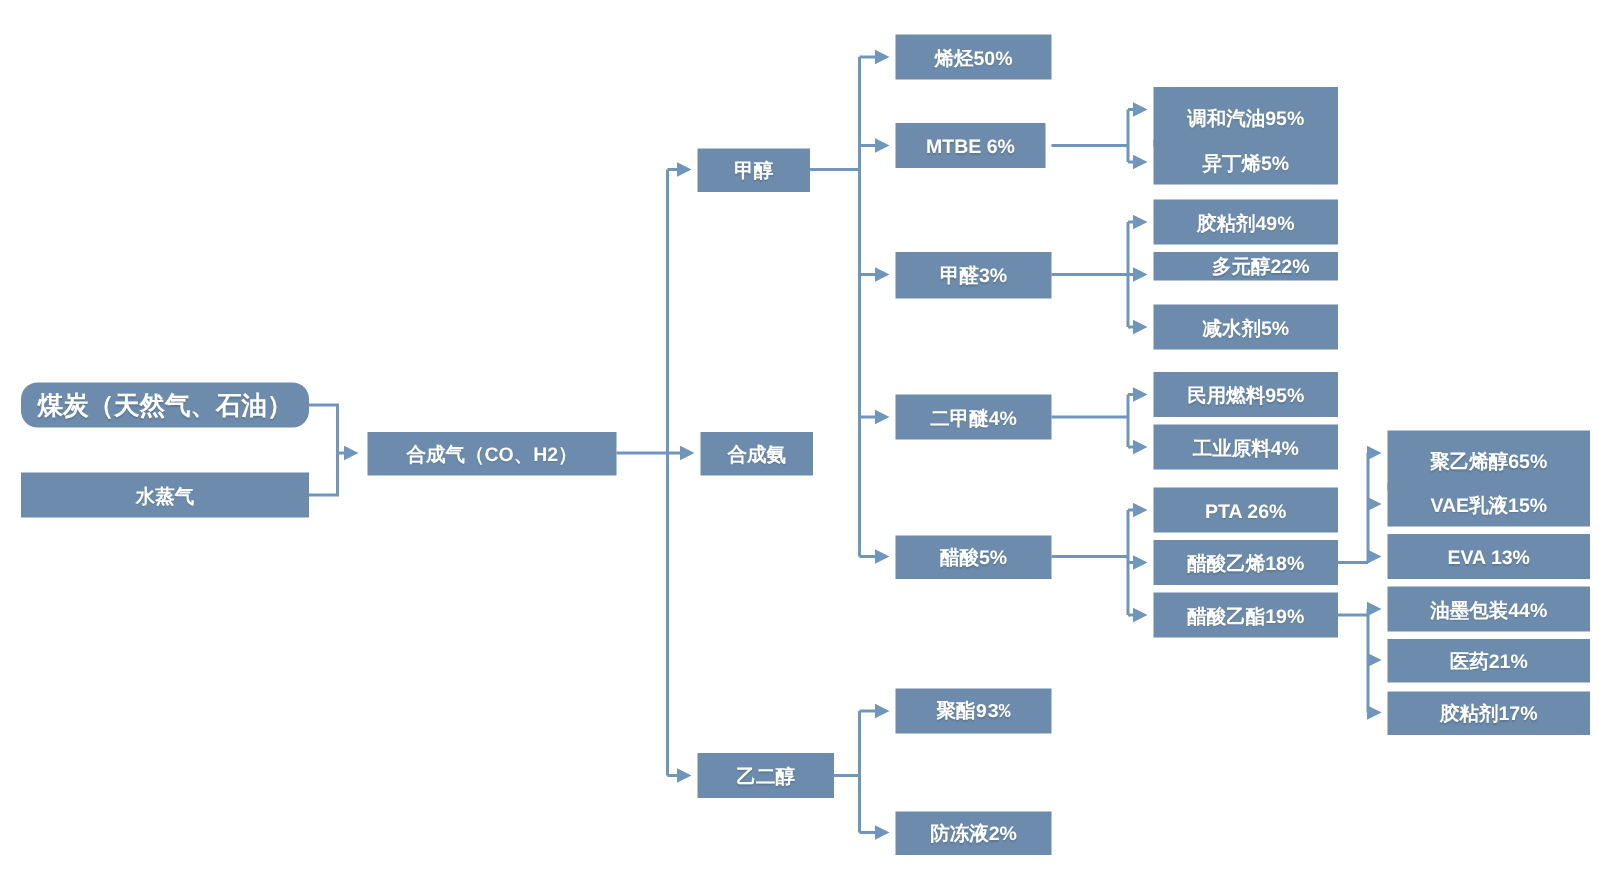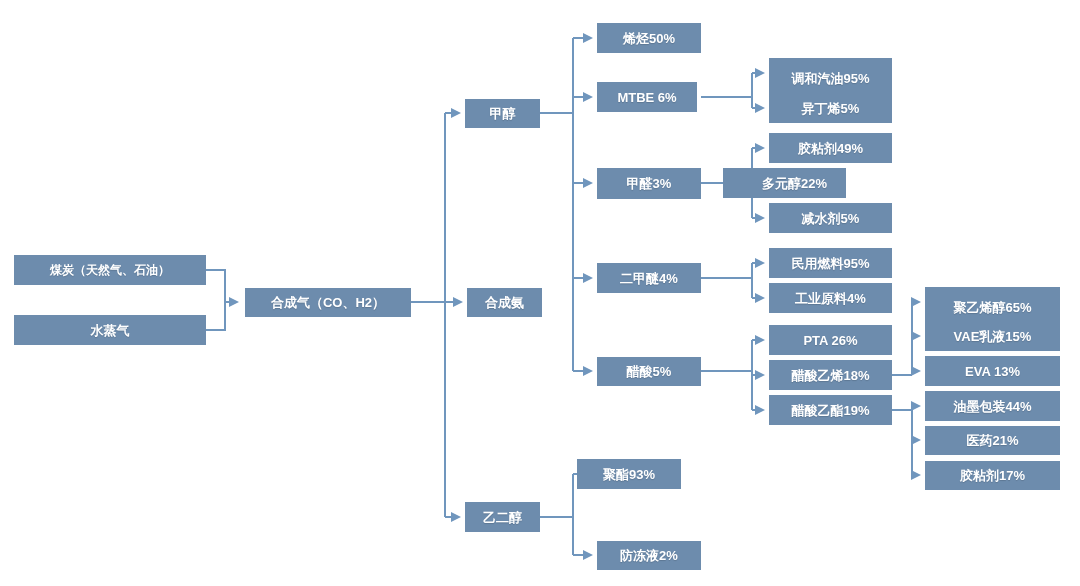--- a/index.html
+++ b/index.html
@@ -8,21 +8,21 @@
   .edges { position:absolute; left:0; top:0; width:1080px; height:586px; }
   .node {
     position:absolute;
     display:flex; align-items:center; justify-content:center;
     background:#6d8cad; color:#ffffff;
     font-weight:700; font-size:13px; line-height:1;
     white-space:nowrap; text-align:center;
     text-shadow:0 1px 1px rgba(0,0,0,0.15);
     box-sizing:border-box;
   }
-  .node.small { font-size:12px; }
+  .node.small { font-size:17px;border-radius:11px; }
 </style>
 </head>
 <body>
 
 <div class="canvas">
 
   <svg class="edges" width="1080" height="586" viewBox="0 0 1080 586" xmlns="http://www.w3.org/2000/svg">
     <defs>
       <marker id="arr" viewBox="0 0 10 10" refX="7" refY="5" markerWidth="5" markerHeight="5" orient="auto">
         <path d="M0,0 L10,5 L0,10 Z" fill="#7096bd"></path>
@@ -79,34 +79,34 @@
     </g>
   </svg>
 
   <div class="node small" style="left:14px; top:255px; width:192px; height:30px;">煤炭（天然气、石油）</div>
   <div class="node" style="left:14px; top:315px; width:192px; height:30px;">水蒸气</div>
 
   <div class="node" style="left:245px; top:288px; width:166px; height:29px;">合成气（CO、H2）</div>
 
   <div class="node" style="left:465px; top:99px; width:75px; height:29px;">甲醇</div>
   <div class="node" style="left:467px; top:288px; width:75px; height:29px;">合成氨</div>
-  <div class="node" style="left:465px; top:502px; width:75px; height:30px;">乙二醇</div>
+  <div class="node" style="left:465px; top:502px; width:91px; height:30px;">乙二醇</div>
 
   <div class="node" style="left:597px; top:23px; width:104px; height:30px;">烯烃50%</div>
   <div class="node" style="left:597px; top:82px; width:100px; height:30px;">MTBE 6%</div>
   <div class="node" style="left:597px; top:168px; width:104px; height:31px;">甲醛3%</div>
   <div class="node" style="left:597px; top:263px; width:104px; height:30px;">二甲醚4%</div>
   <div class="node" style="left:597px; top:357px; width:104px; height:29px;">醋酸5%</div>
-  <div class="node" style="left:577px; top:459px; width:104px; height:30px;">聚酯93%</div>
+  <div class="node" style="left:597px; top:459px; width:104px; height:30px;font-family:Liberation Mono, monospace;">聚酯93%</div>
   <div class="node" style="left:597px; top:541px; width:104px; height:29px;">防冻液2%</div>
 
   <div class="node" style="left:769px; top:58px; width:123px; height:40px;">调和汽油95%</div>
   <div class="node" style="left:769px; top:93px; width:123px; height:30px;">异丁烯5%</div>
   <div class="node" style="left:769px; top:133px; width:123px; height:30px;">胶粘剂49%</div>
-  <div class="node" style="left:723px; top:168px; width:123px; height:30px;padding-left:20px;">多元醇22%</div>
+  <div class="node" style="left:769px; top:168px; width:123px; height:19px;padding-left:20px;">多元醇22%</div>
   <div class="node" style="left:769px; top:203px; width:123px; height:30px;">减水剂5%</div>
   <div class="node" style="left:769px; top:248px; width:123px; height:30px;">民用燃料95%</div>
   <div class="node" style="left:769px; top:283px; width:123px; height:30px;">工业原料4%</div>
   <div class="node" style="left:769px; top:325px; width:123px; height:30px;">PTA 26%</div>
   <div class="node" style="left:769px; top:360px; width:123px; height:30px;">醋酸乙烯18%</div>
   <div class="node" style="left:769px; top:395px; width:123px; height:30px;">醋酸乙酯19%</div>
 
   <div class="node" style="left:925px; top:287px; width:135px; height:40px;">聚乙烯醇65%</div>
   <div class="node" style="left:925px; top:322px; width:135px; height:29px;">VAE乳液15%</div>
   <div class="node" style="left:925px; top:356px; width:135px; height:30px;">EVA 13%</div>

